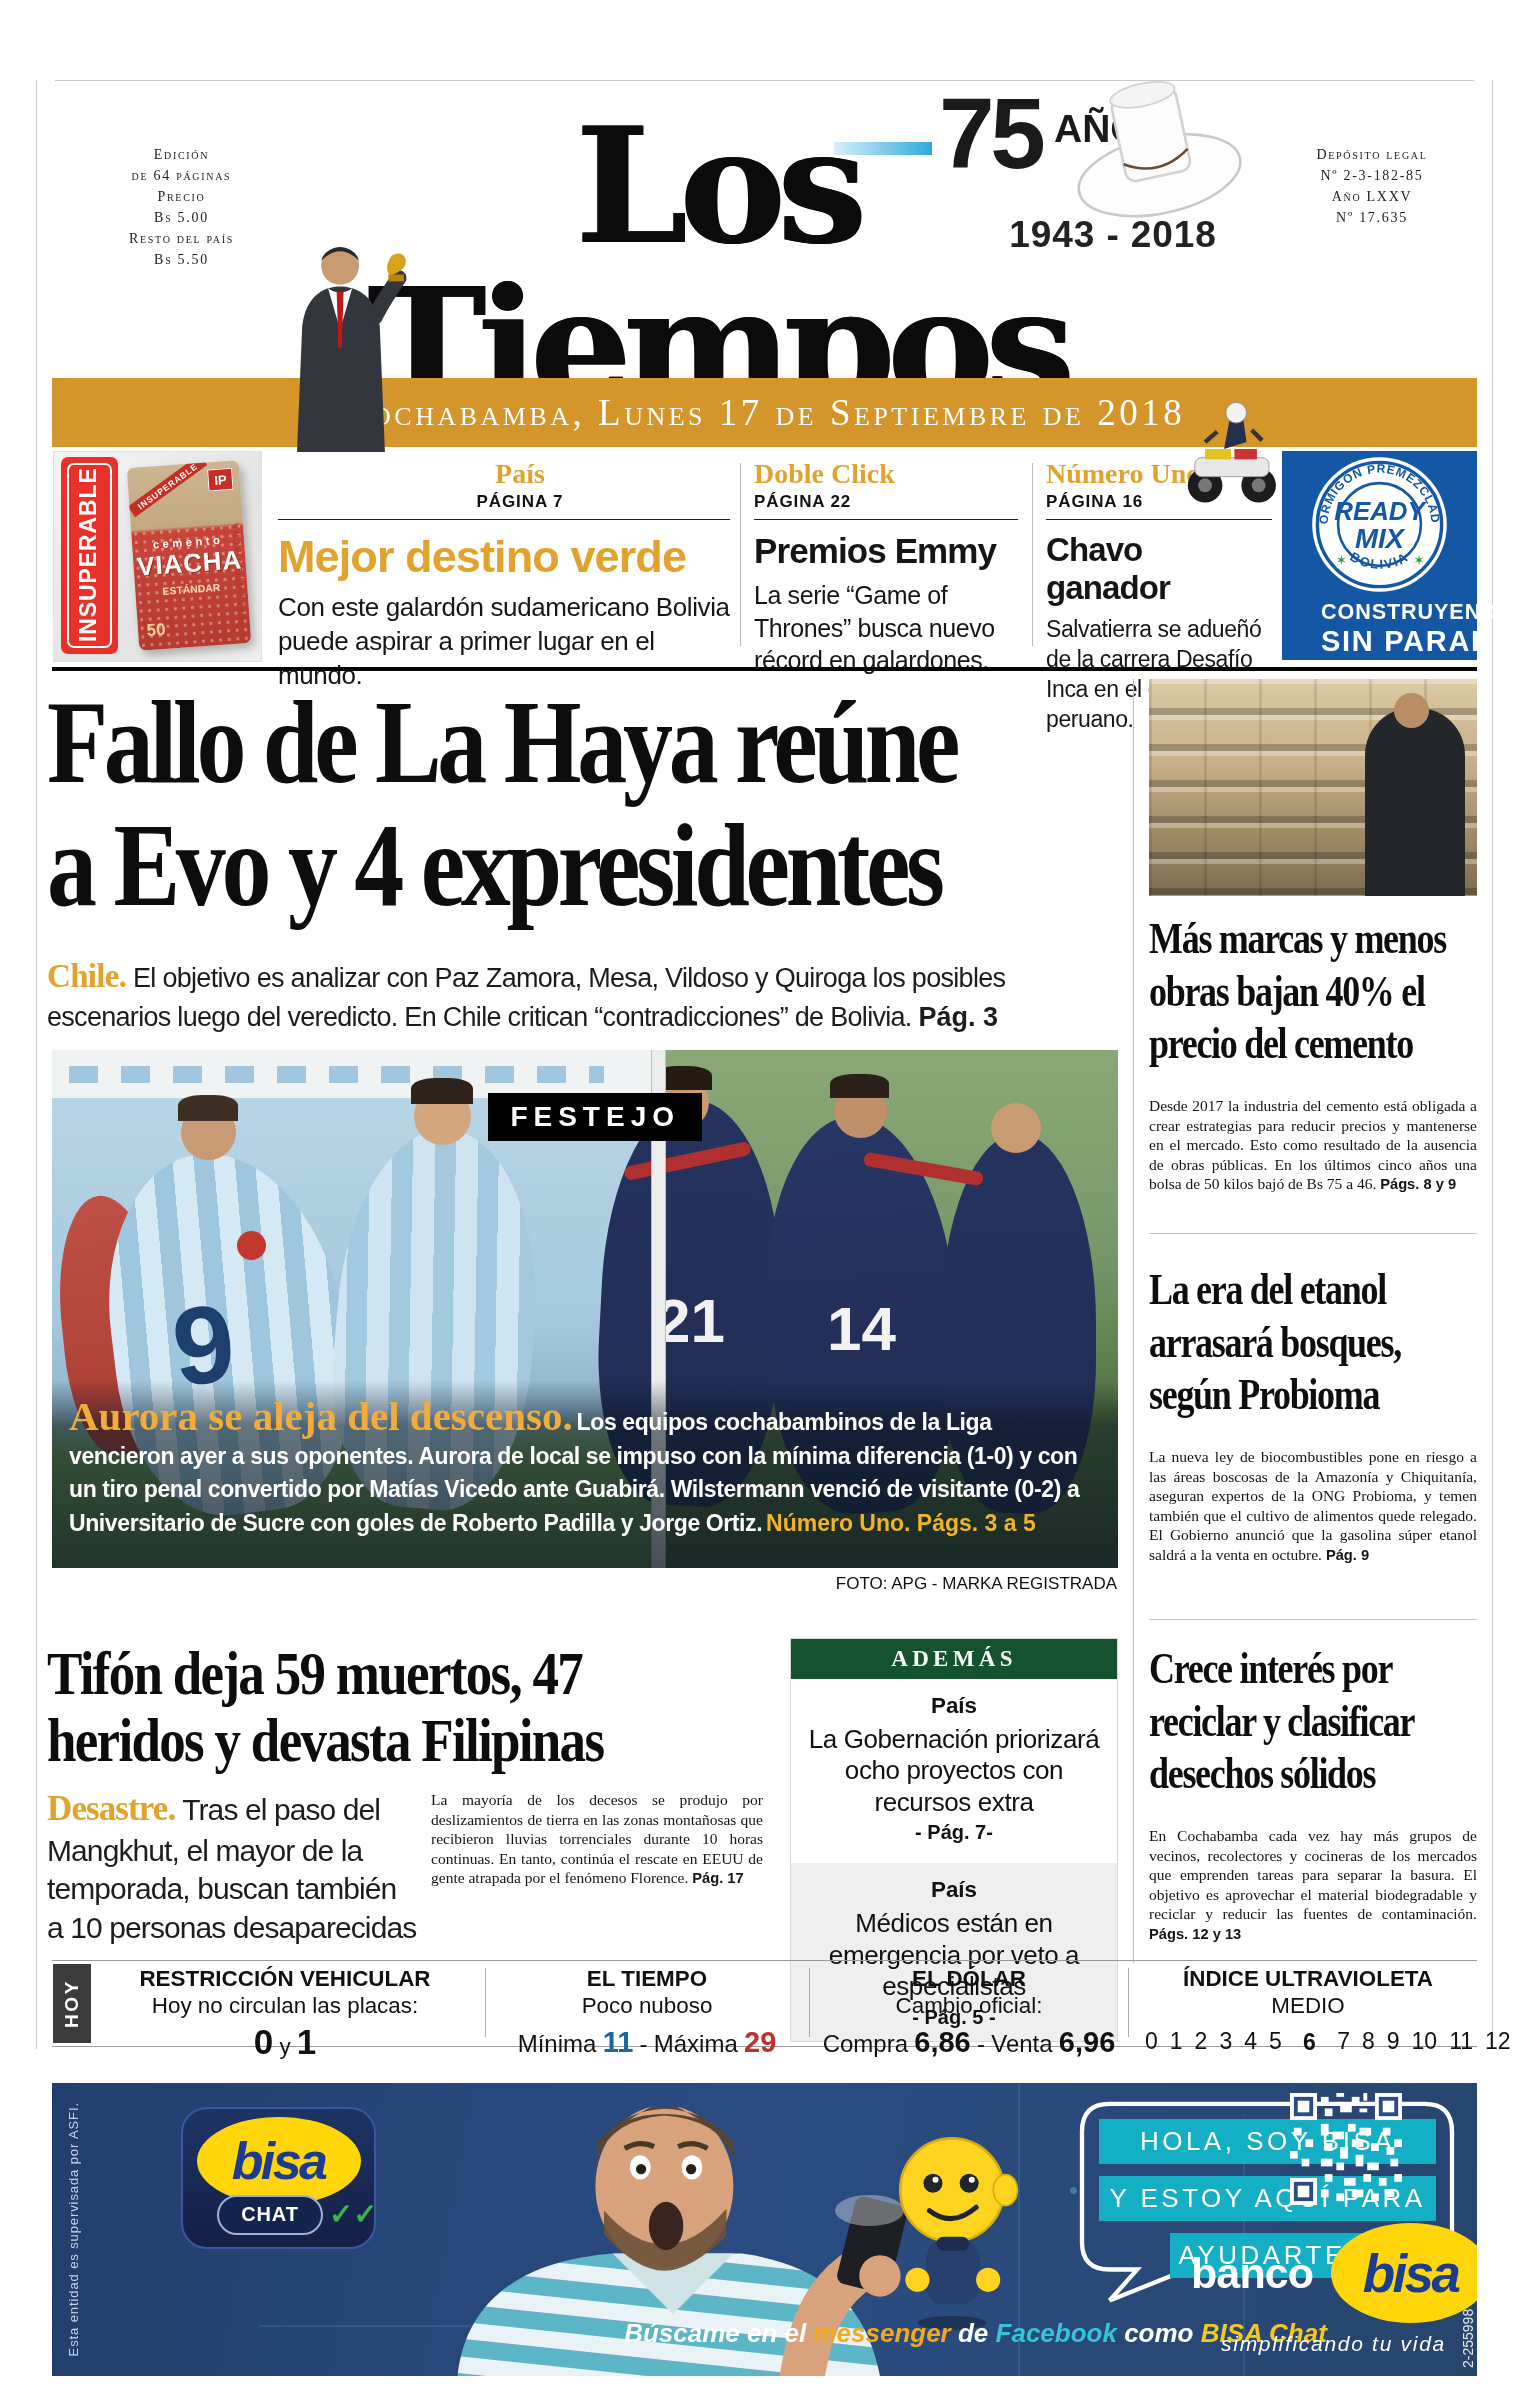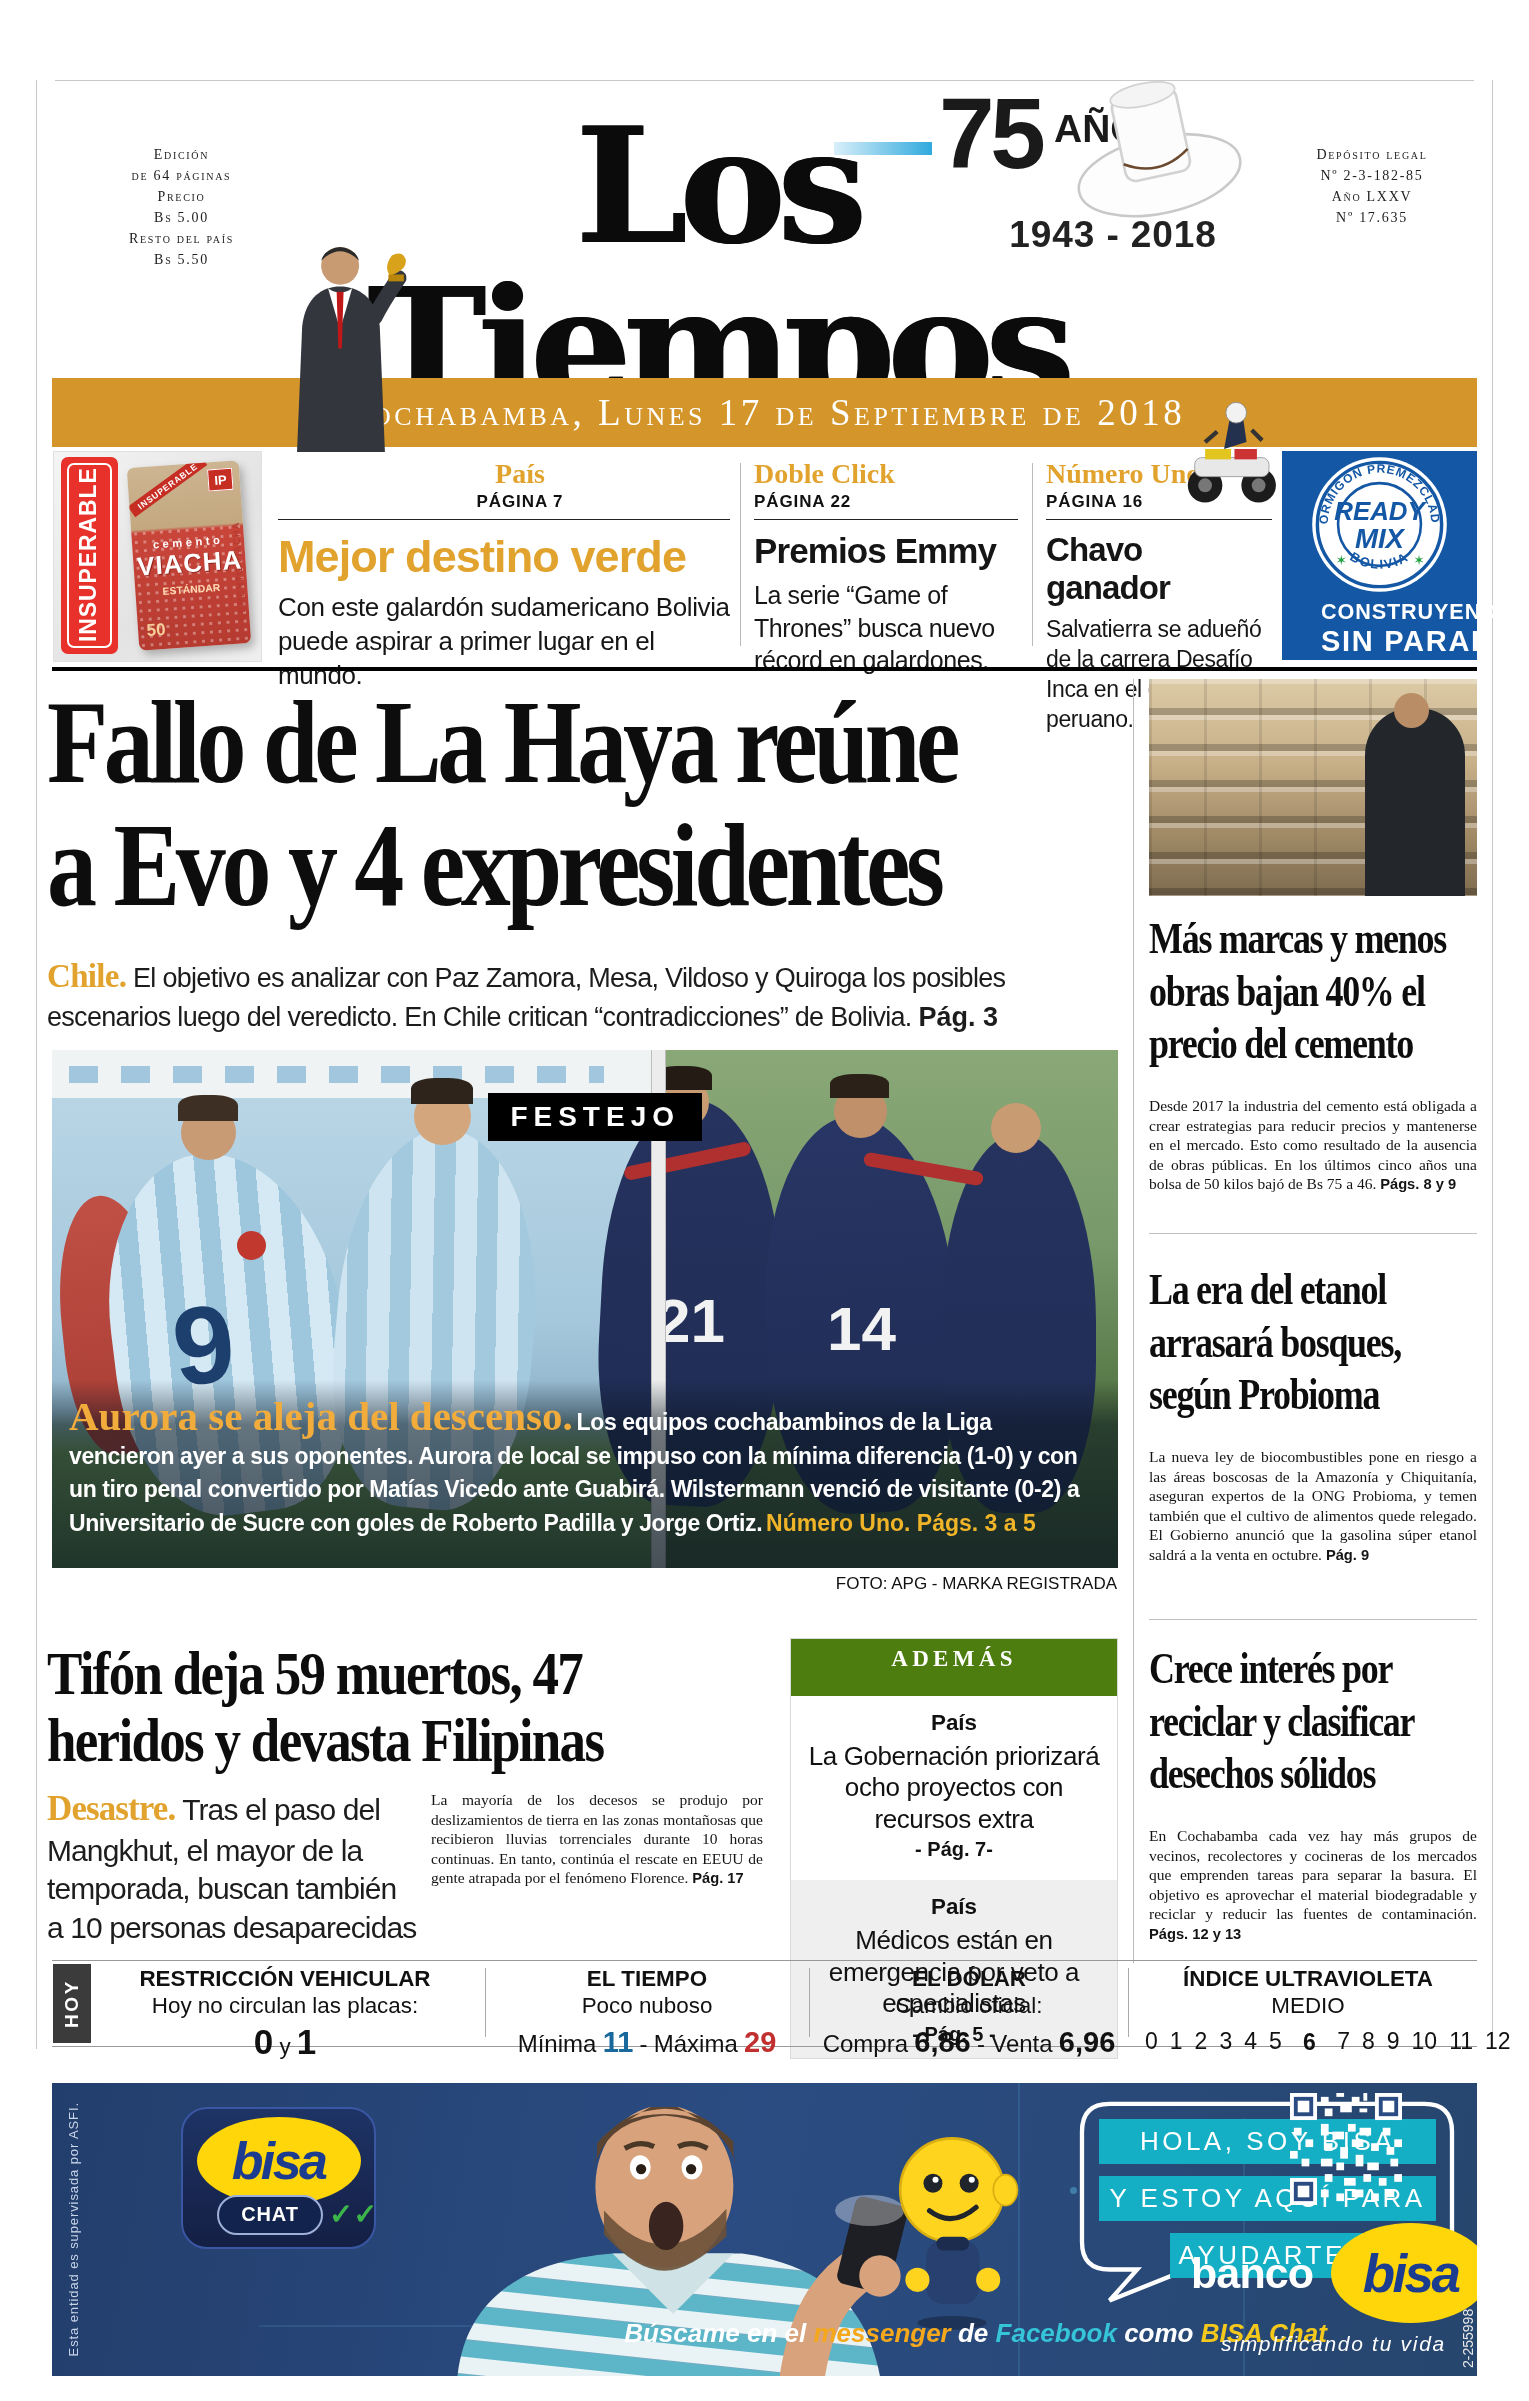--- a/index.html
+++ b/index.html
@@ -55,21 +55,21 @@
   #caption .ref{font-weight:bold;font-size:23px;color:#F0B429;}
   #credit{font-size:17px;color:#111;text-align:right;}
   .jnum{position:absolute;font-weight:bold;font-family:"Liberation Sans",sans-serif;}
   
   #typhoon-head{font-family:"Liberation Serif",serif;font-weight:bold;font-size:53px;
     letter-spacing:-1.7px;line-height:1.1;color:#0d0d0d;}
   #typhoon-deck{font-size:30px;line-height:1.28;letter-spacing:-0.9px;color:#1d1d1d;}
   #typhoon-deck .kick{font-family:"Liberation Serif",serif;font-weight:bold;font-size:35px;color:#E1A32D;}
   
   #ademas{border:0.9px solid #d9d9d9;background:#fff;}
-  .adb-bar{height:57px;background:#4d7c0f;color:#fff;font-family:"Liberation Serif",serif;
+  .adb-bar{height:40px;background:#14532d;color:#fff;font-family:"Liberation Serif",serif;
     font-weight:bold;font-size:23px;letter-spacing:4.3px;text-align:center;line-height:40px;}
   .adb-item{padding:14px 8.6px 12px;text-align:center;}
   .adb-item.alt{background:#efefef;margin-top:7px;}
   .adb-sec{font-weight:bold;font-size:22.4px;}
   .adb-text{font-size:26px;line-height:1.2;letter-spacing:-0.4px;margin-top:5.2px;}
   .adb-ref{font-weight:bold;font-size:20px;margin-top:3.5px;}
   
   .ib-sec{text-align:center;}
   .ib-title{font-weight:bold;font-size:22.4px;}
   .ib-line{font-size:22.4px;line-height:1.25;}

